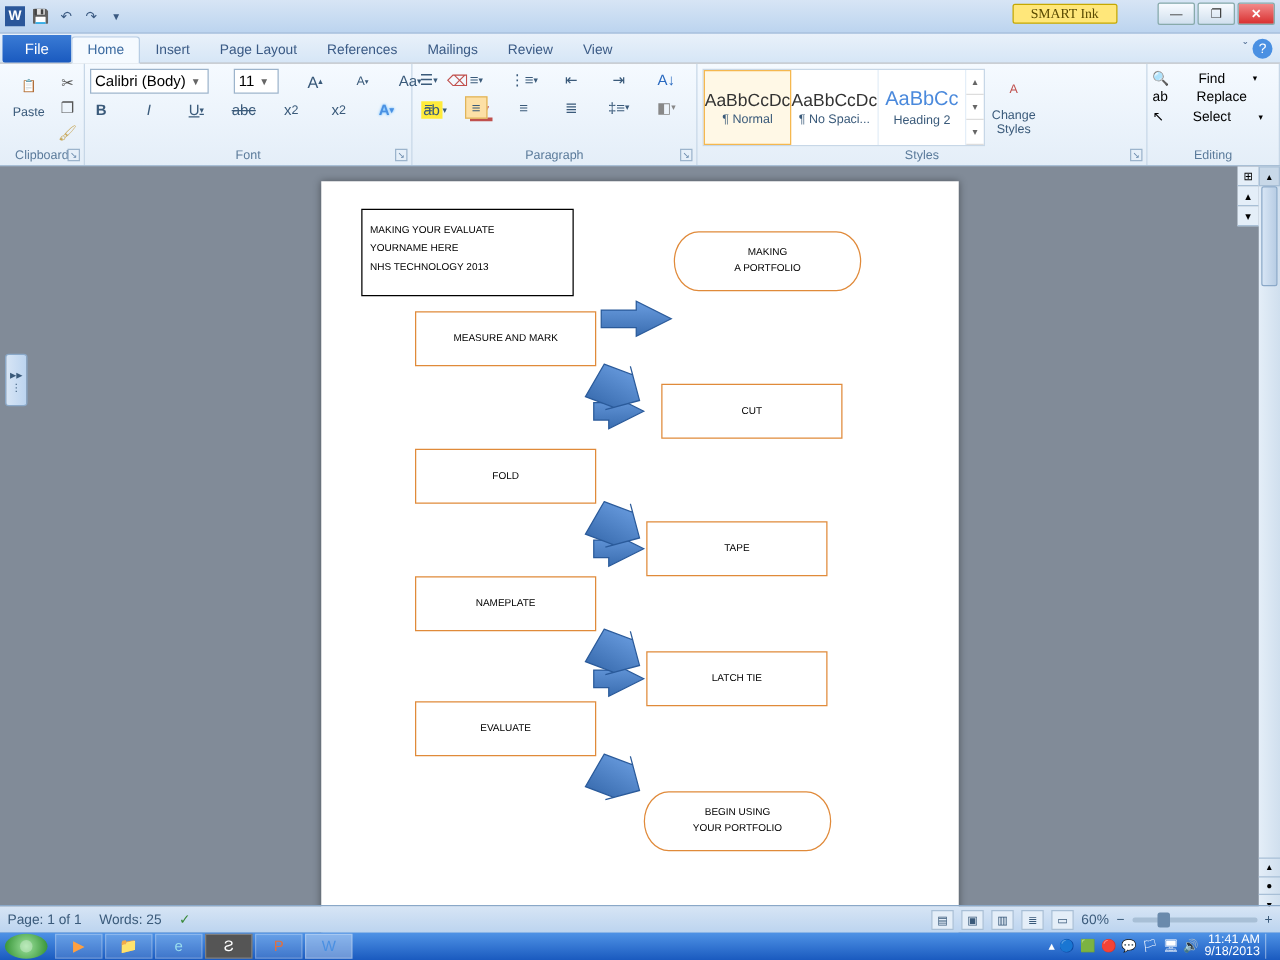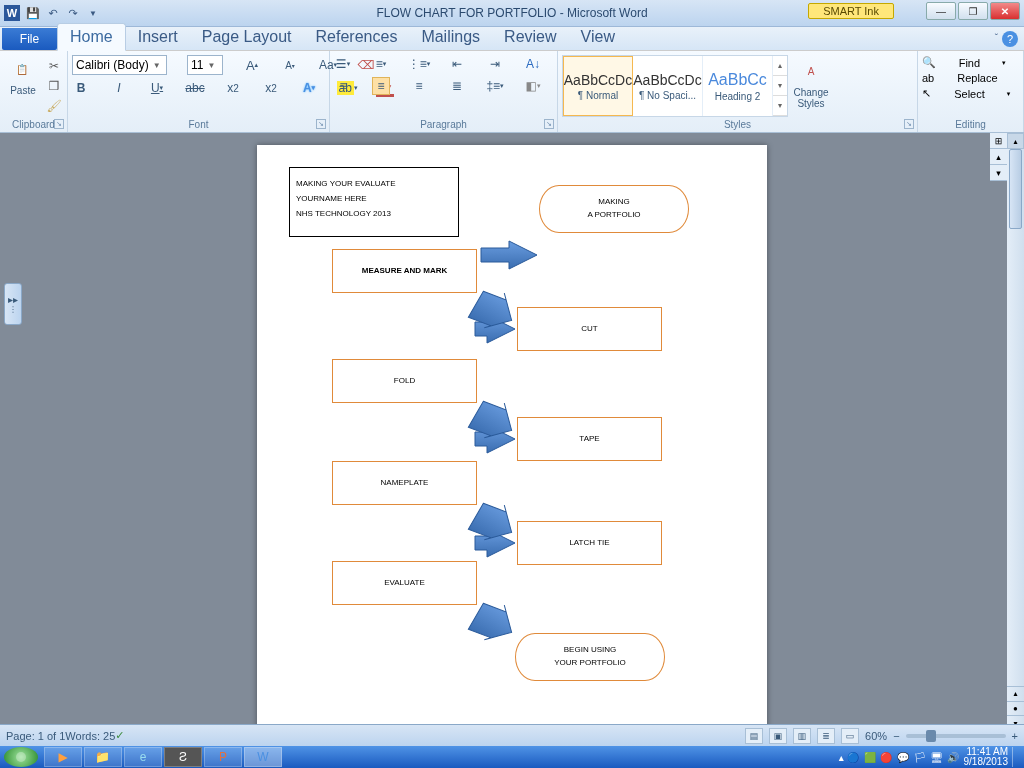--- a/index.html
+++ b/index.html
@@ -7,26 +7,26 @@
 
 
 .titlebar { height: 27px; background: linear-gradient(#d7e5f5,#bcd4ef); display:flex; align-items:center; position:relative; border-bottom:1px solid #9db8d8;}
 .titlebar .word-icon { width:16px; height:16px; background:#2b579a; margin:0 4px; display:flex; align-items:center; justify-content:center; color:#fff; font-weight:bold; font-size:11px;}
 .qat { display:flex; gap:2px; align-items:center; }
 .qat .qi { width:18px; height:18px; display:flex; align-items:center; justify-content:center; color:#3b5a82;}
 .titlebar .title { position:absolute; left:0; right:0; text-align:center; color:#2b4a6f; font-size:12px; pointer-events:none;}
 .win-controls { position:absolute; right:4px; top:2px; display:flex; gap:2px;}
 .win-controls .wc { width:30px; height:18px; border:1px solid #8aa; background:linear-gradient(#f8fbff,#d1e0ee); display:flex; align-items:center; justify-content:center; font-size:10px; color:#333; border-radius:2px;}
 .win-controls .close { background:linear-gradient(#f28a8a,#d93030); color:#fff; font-weight:bold;}
-.smart-ink { position:absolute; right:130px; top:3px; background:#ffe77a; border:1px solid #c5a800; padding:1px 14px; font-size:11px; color:#5a4a00; border-radius:2px;}
+.smart-ink { position:absolute; right:130px; top:3px; background:#ffe77a; border:1px solid #c5a800; padding:1px 14px; font-size:11px; color:#5a4a00; border-radius:2px;font-family:Liberation Serif, serif;}
 
 
 .tabs { height:24px; background:linear-gradient(#e9f1fa,#d6e6f6); display:flex; align-items:flex-end; padding-left:0; position:relative; border-bottom:1px solid #ccc;}
 .file-tab { width:55px; height:22px; background:linear-gradient(#3a7bd5,#1a5abf); color:#fff; display:flex; align-items:center; justify-content:center; font-size:12px; margin-left:2px; border-radius:0 0 2px 2px;}
-.tab { padding:4px 12px; font-size:16px; color:#3a5a85; cursor:pointer;}
+.tab { padding:4px 12px; font-size:11px; color:#3a5a85; cursor:pointer;}
 .tab.active { background:#f5faff; border:1px solid #b8cde4; border-bottom:1px solid #f5faff; border-radius:3px 3px 0 0; color:#3b6aa0; position:relative; top:1px;}
 .help-icon { position:absolute; right:6px; top:4px; width:16px; height:16px; background:#4a90e2; border-radius:50%; color:#fff; display:flex; align-items:center; justify-content:center; font-size:11px;}
 .min-ribbon { position:absolute; right:26px; top:6px; color:#3a5a85; font-size:10px;}
 
 
 .ribbon { height:82px; background:linear-gradient(#f5faff,#e4eef8); display:flex; border-bottom:1px solid #a8bfd6;}
 .group { border-right:1px solid #c7d7e7; display:flex; flex-direction:column; justify-content:space-between; padding:2px 4px 0 4px; position:relative;}
 .group-label { text-align:center; font-size:10px; color:#5a7a9a; padding:1px 0 2px 0;}
 .group-body { flex:1; display:flex; align-items:flex-start; gap:3px;}
 .btn-big { width:40px; display:flex; flex-direction:column; align-items:center; gap:2px; font-size:10px; color:#3a5a7a; padding-top:2px;}
@@ -60,21 +60,21 @@
 .vsb .nav { position:absolute; bottom:16px; left:0; right:0; height:44px; display:flex; flex-direction:column;}
 .vsb .nav div{ flex:1; border-top:1px solid #a8bfd6; display:flex; align-items:center; justify-content:center; font-size:8px;}
 .side-icons { position:absolute; right:0; top:0; width:17px; display:flex; flex-direction:column;}
 .side-icons div{ height:16px; border-bottom:1px solid #a8bfd6; background:#e4eef8; display:flex; align-items:center; justify-content:center; font-size:9px;}
 
 
 .title-box { position:absolute; left:32px; top:22px; width:170px; height:70px; border:1.5px solid #000; padding:8px 6px; font-size:8px; line-height:1.9;}
 .flow-box { position:absolute; border:1.5px solid #e08a3a; background:#fff; display:flex; flex-direction:column; align-items:center; justify-content:center; font-size:8px; text-align:center; line-height:1.6;}
 .flow-box.rounded { border-radius:20px / 50%; }
 .status { position:absolute; left:0; right:0; bottom:22px; height:22px; background:linear-gradient(#d7e5f5,#bcd4ef); border-top:1px solid #8aa8c8; display:flex; align-items:center; font-size:11px; color:#3a5a7a; padding:0 6px; justify-content:space-between;}
-.status .left { display:flex; gap:0; align-items:center;}
+.status .left { display:flex; gap:14px; align-items:center;}
 .status .right { display:flex; gap:6px; align-items:center;}
 .status .vbtn { width:18px; height:16px; border:1px solid #a8bfd6; background:#e4eef8; display:flex; align-items:center; justify-content:center; font-size:9px;}
 .zoom-slider { width:100px; height:4px; background:#a8bfd6; position:relative; border-radius:2px;}
 .zoom-slider .knob{ position:absolute; left:20px; top:-4px; width:10px; height:12px; background:#6a8aac; border-radius:2px;}
 
 
 .taskbar { position:absolute; left:0; right:0; bottom:0; height:22px; background:linear-gradient(#4f93e6,#1a5abf); display:flex; align-items:center; padding:0 4px; color:#fff; font-size:10px;}
 .start { width:34px; height:20px; border-radius:50%; background:radial-gradient(circle,#9de29d,#2a8a2a); display:flex; align-items:center; justify-content:center; margin-right:6px;}
 .tb-item { width:38px; height:20px; margin-right:2px; background:rgba(255,255,255,0.15); border:1px solid rgba(255,255,255,0.25); display:flex; align-items:center; justify-content:center; font-size:12px;}
 .tray { margin-left:auto; display:flex; align-items:center; gap:4px;}
@@ -91,21 +91,20 @@
 <body>
 
 <div class="titlebar">
   <div class="word-icon">W</div>
   <div class="qat">
     <div class="qi">💾</div>
     <div class="qi">↶</div>
     <div class="qi">↷</div>
     <div class="qi" style="font-size:8px;">▼</div>
   </div>
-  <div class="title">FLOW CHART FOR PORTFOLIO - Microsoft Word</div>
   <div class="smart-ink">SMART Ink</div>
   <div class="win-controls">
     <div class="wc">―</div>
     <div class="wc">❐</div>
     <div class="wc close">✕</div>
   </div>
 </div>
 
 <div class="tabs">
   <div class="file-tab">File</div>
@@ -264,24 +263,24 @@
       <div>MAKING YOUR EVALUATE</div>
       <div>YOURNAME HERE</div>
       <div>NHS TECHNOLOGY 2013</div>
     </div>
 
     <div class="flow-box rounded" style="left:282px; top:40px; width:150px; height:48px;">
       <div>MAKING</div>
       <div>A PORTFOLIO</div>
     </div>
 
-    <div class="flow-box" style="left:75px; top:104px; width:145px; height:44px;font-weight:bold;">
+    <div class="flow-box" style="left:75px; top:104px; width:145px; height:44px;">
         <span>MEASURE AND MARK</span>
       </div>
-    <div class="flow-box" style="left:260px; top:162px; width:145px; height:44px;">
+    <div class="flow-box" style="left:272px; top:162px; width:145px; height:44px;">
         <span>CUT</span>
       </div>
     <div class="flow-box" style="left:260px; top:272px; width:145px; height:44px;">
         <span>TAPE</span>
       </div>
     <div class="flow-box" style="left:75px; top:214px; width:145px; height:44px;">
         <span>FOLD</span>
       </div>
     <div class="flow-box" style="left:75px; top:316px; width:145px; height:44px;">
         <span>NAMEPLATE</span>

